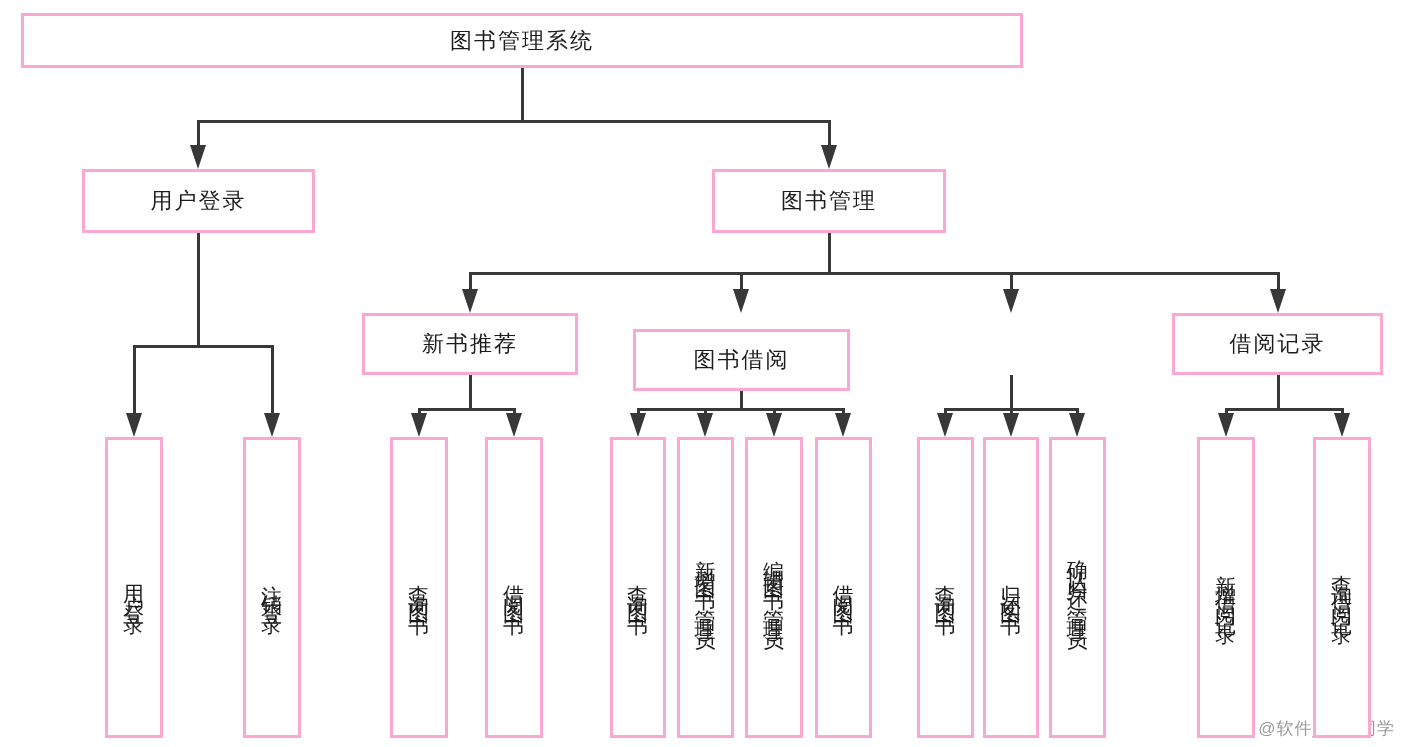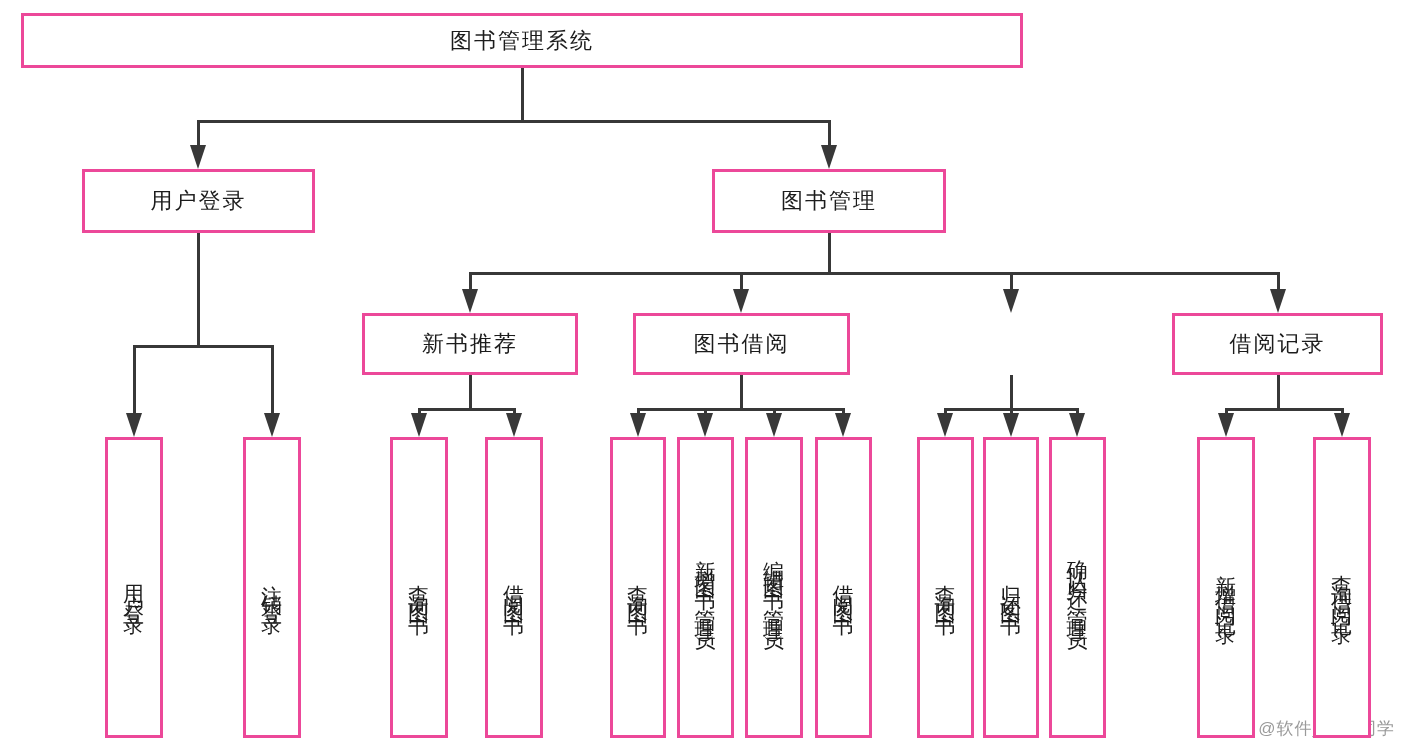--- a/index.html
+++ b/index.html
@@ -2,21 +2,21 @@
 <html><head>
 <meta charset="utf-8">
 <style>
   html,body{margin:0;padding:0;background:#ffffff;}
   #canvas{
     position:relative;width:1405px;height:747px;background:#ffffff;
     font-family:"Liberation Sans","DejaVu Sans",sans-serif;overflow:hidden;
   }
   .node{
     position:absolute;box-sizing:border-box;background:#ffffff;
-    border:3px solid #ec4899;display:flex;align-items:center;justify-content:center;
+    border:3px solid #f9a8d4;display:flex;align-items:center;justify-content:center;
     color:#1c1c1c;
   }
   .node.h span{font-size:22px;letter-spacing:2px;white-space:nowrap;}
   .node.v span{
     writing-mode:vertical-rl;text-orientation:mixed;
     font-size:21px;letter-spacing:10px;line-height:1;white-space:nowrap;
   }
   .line{position:absolute;background:#383838;}
   .arrowhead{
     position:absolute;width:0;height:0;
@@ -90,21 +90,21 @@
     </div>
     <div class="node h" style="left: 82px; top: 169px; width: 233px; height: 64px;">
       <span>用户登录</span>
     </div>
     <div class="node h" style="left: 362px; top: 313px; width: 216px; height: 62px;">
       <span>新书推荐</span>
     </div>
     <div class="node h" style="left: 712px; top: 169px; width: 234px; height: 64px;">
       <span>图书管理</span>
     </div>
-    <div class="node h" style="left: 633px; top: 313px; width: 217px; height: 62px;">
+    <div class="node h" style="left: 633px; top: 329px; width: 217px; height: 62px;">
       <span>图书借阅</span>
     </div>
     <div class="node h" style="left: 1172px; top: 313px; width: 211px; height: 62px;">
       <span>借阅记录</span>
     </div>
     <div class="node v" style="left: 105px; top: 437px; width: 58px; height: 301px;">
       <span>用户登录</span>
     </div>
     <div class="node v" style="left: 243px; top: 437px; width: 58px; height: 301px;">
       <span>注销登录</span>

